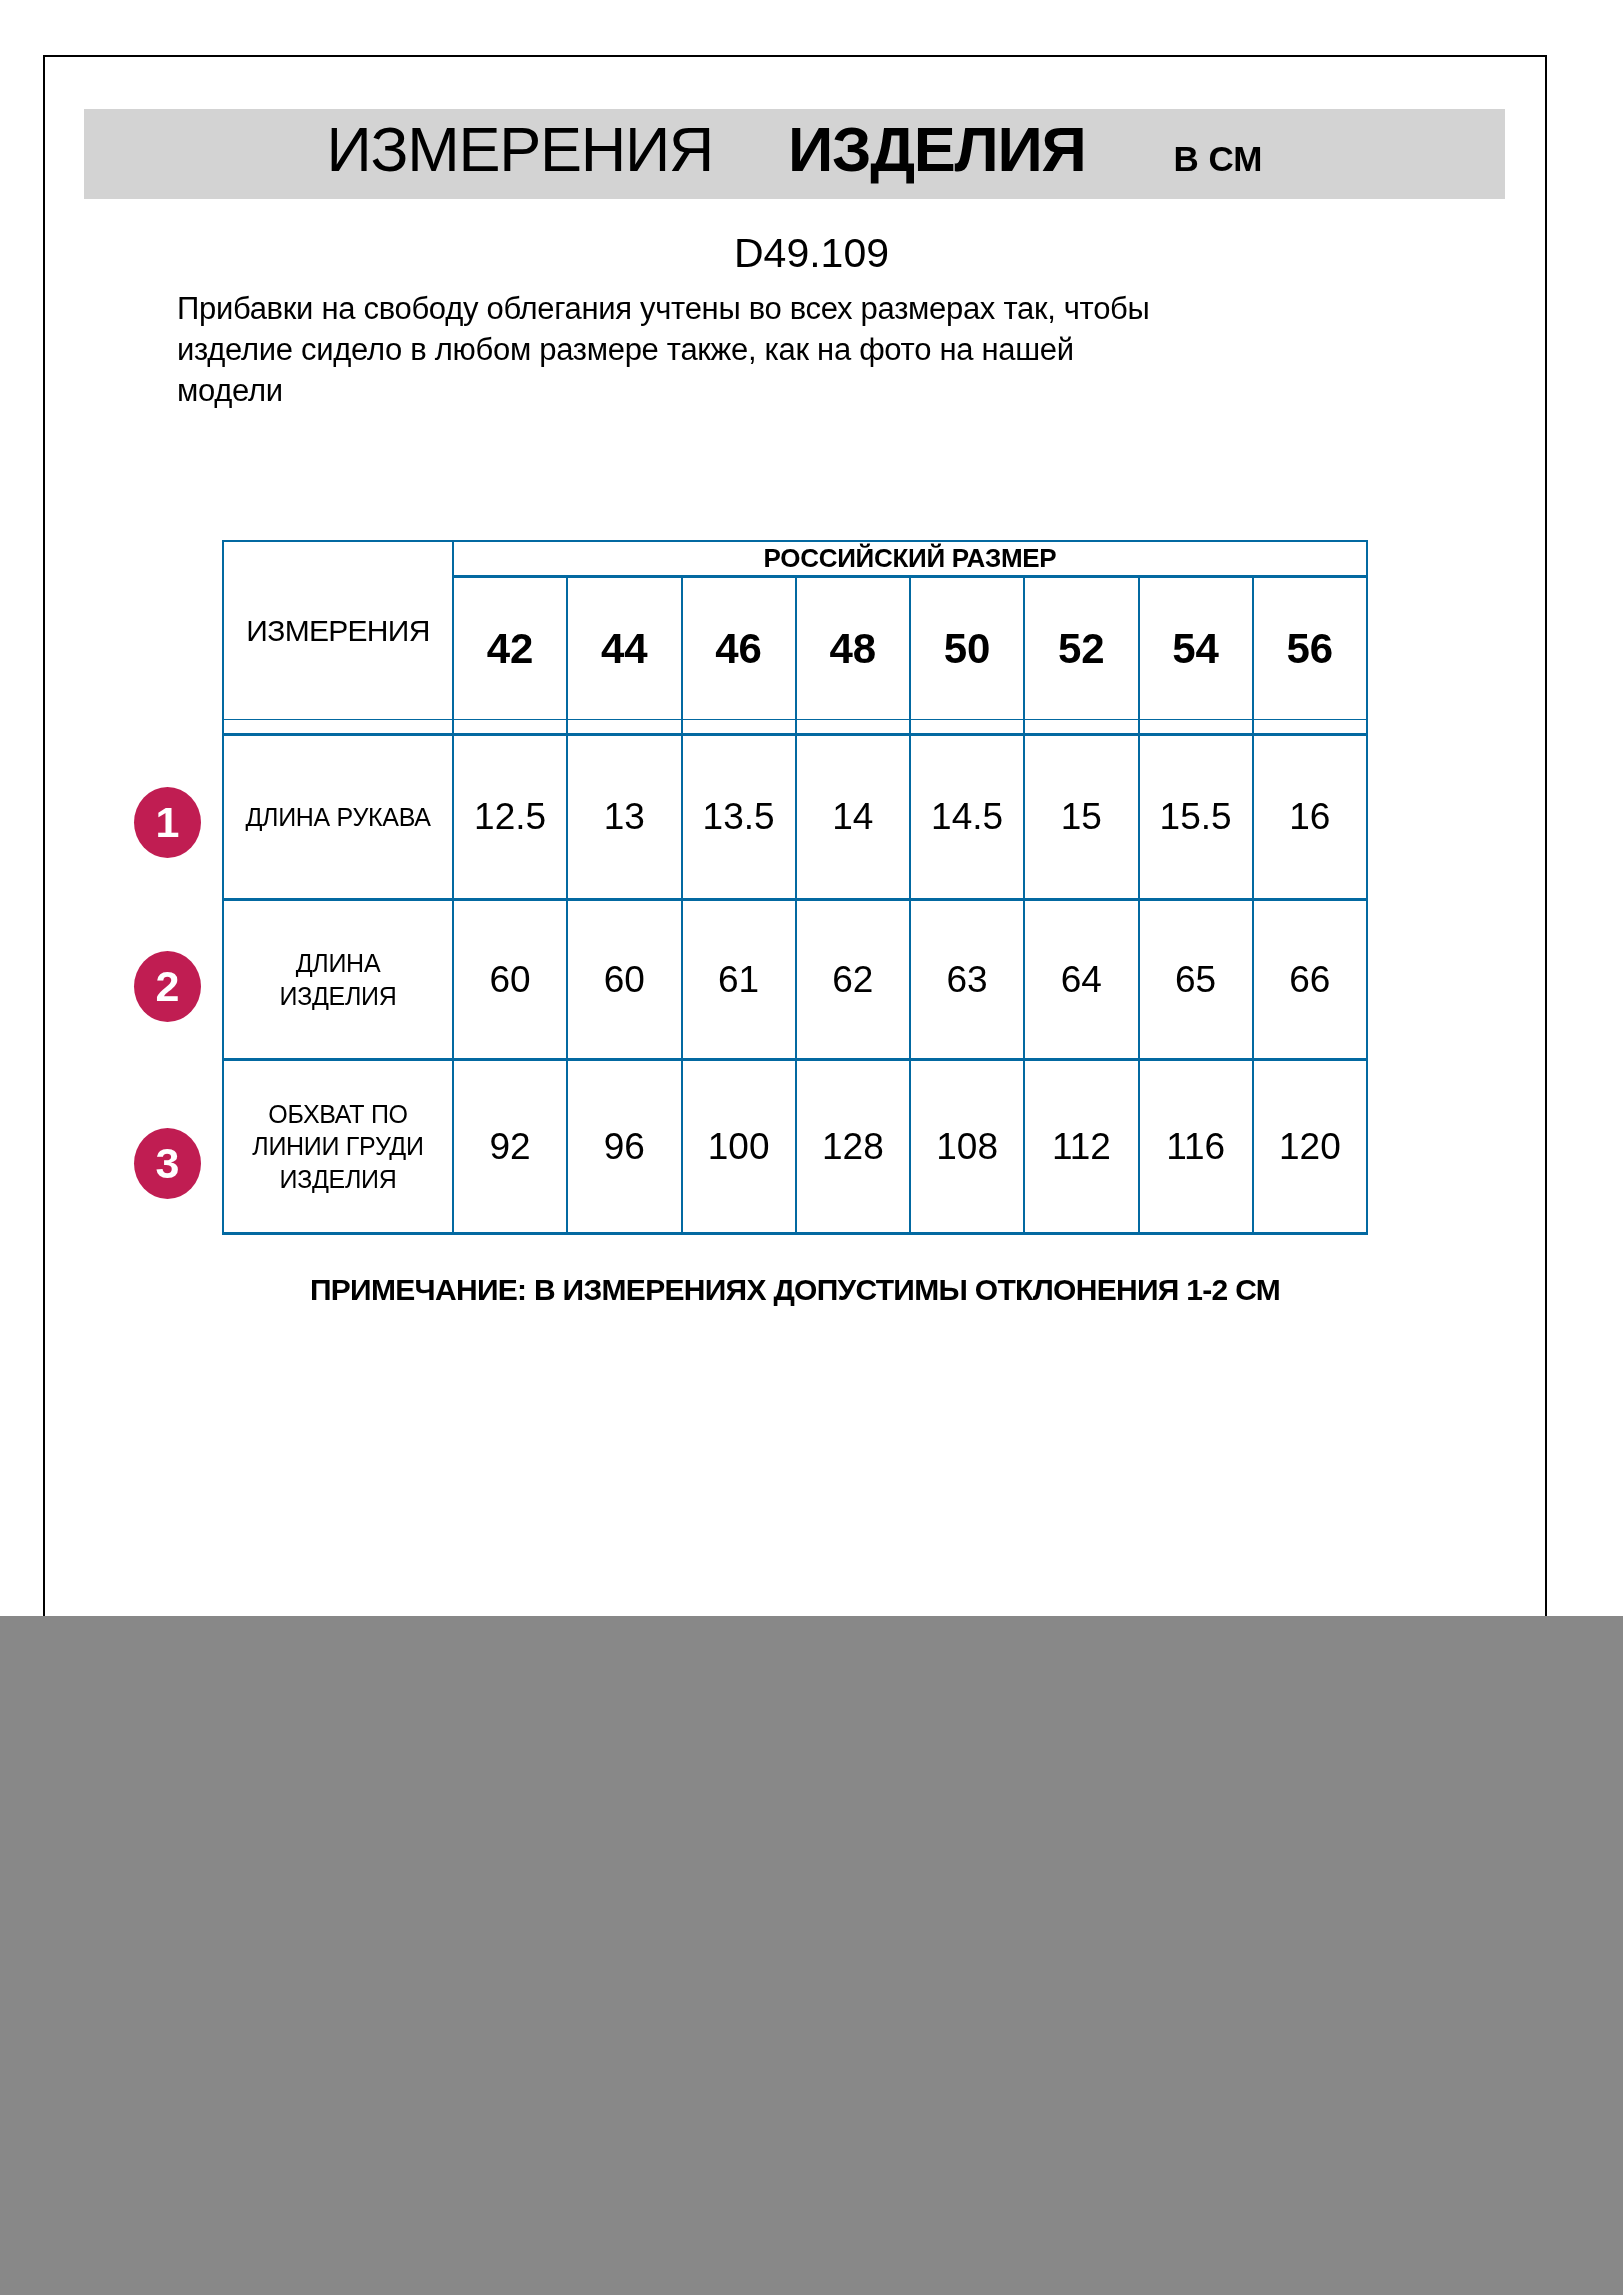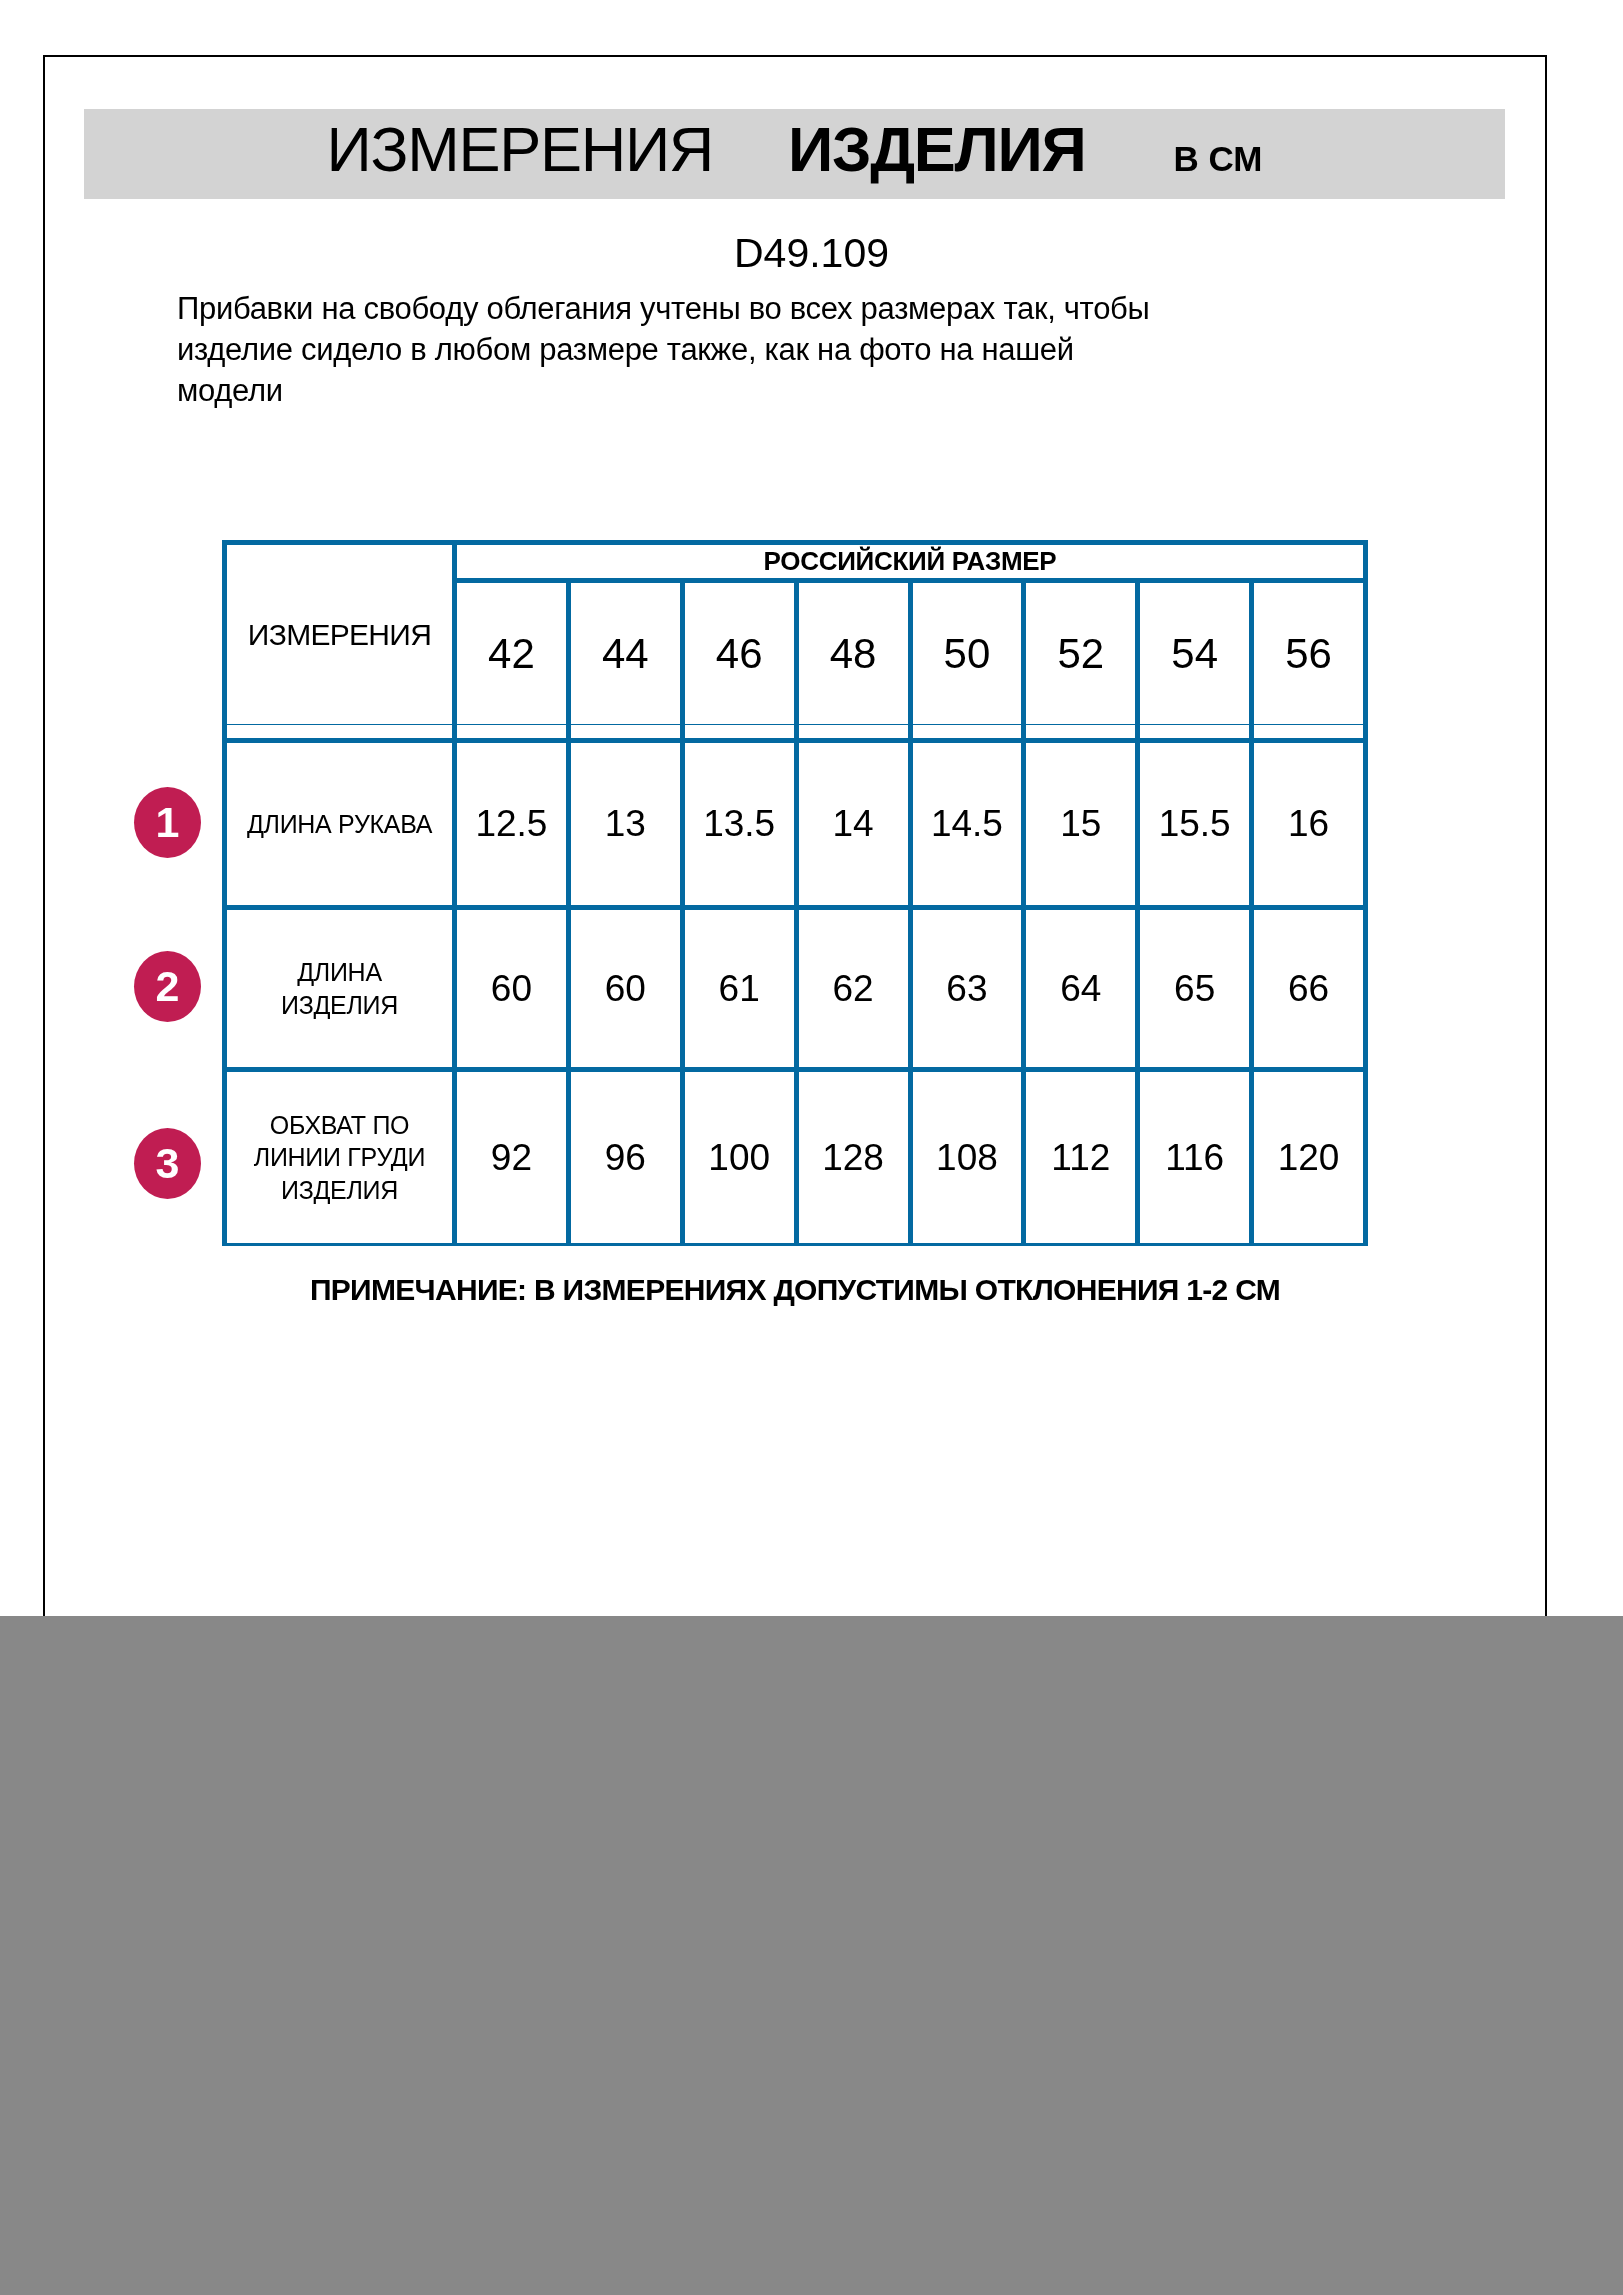--- a/index.html
+++ b/index.html
@@ -38,31 +38,31 @@
     letter-spacing:-0.3px;
   }
   table.size-table {
     position:absolute; left:222px; top:540px;
     width:1146px;
     border-collapse:collapse; table-layout:fixed;
     text-align:center;
     border:2.6px solid #000;
     border-bottom-width:3.3px;
   }
-  .size-table td { border:5px solid #0369a1; padding:0; vertical-align:middle;margin-left:20px; }
+  .size-table td { border:2px solid #0369a1; padding:0; vertical-align:middle;margin-left:20px; }
   .size-table col.c0 { width:230px; }
   td.corner {
     font-size:30px; letter-spacing:-0.7px;
     border-bottom-width:1.3px;
   }
   td.group-hdr {
     height:33px; font-size:26px; font-weight:700; letter-spacing:-0.3px;
     border-bottom-width:3.3px;
   }
-  tr.sizes-row td { height:141px; font-size:42px; font-weight:400; border-bottom-width:1.3px; }
+  tr.sizes-row td { height:141px; font-size:42px; font-weight:700; border-bottom-width:1.3px; }
   tr.spacer-row td { height:13px; border-top-width:1.3px; border-bottom-width:3.3px; }
   tr.data-row td { border-bottom-width:3.3px; font-size:37px; }
   tr.data-row td.row-label {
     font-size:25px; letter-spacing:-0.3px;
     white-space:pre-line; line-height:1.3;
   }
   tr.row-1 td { height:162px; }
   tr.row-2 td { height:157px; }
   tr.row-3 td { height:171px; }
   .badge {

